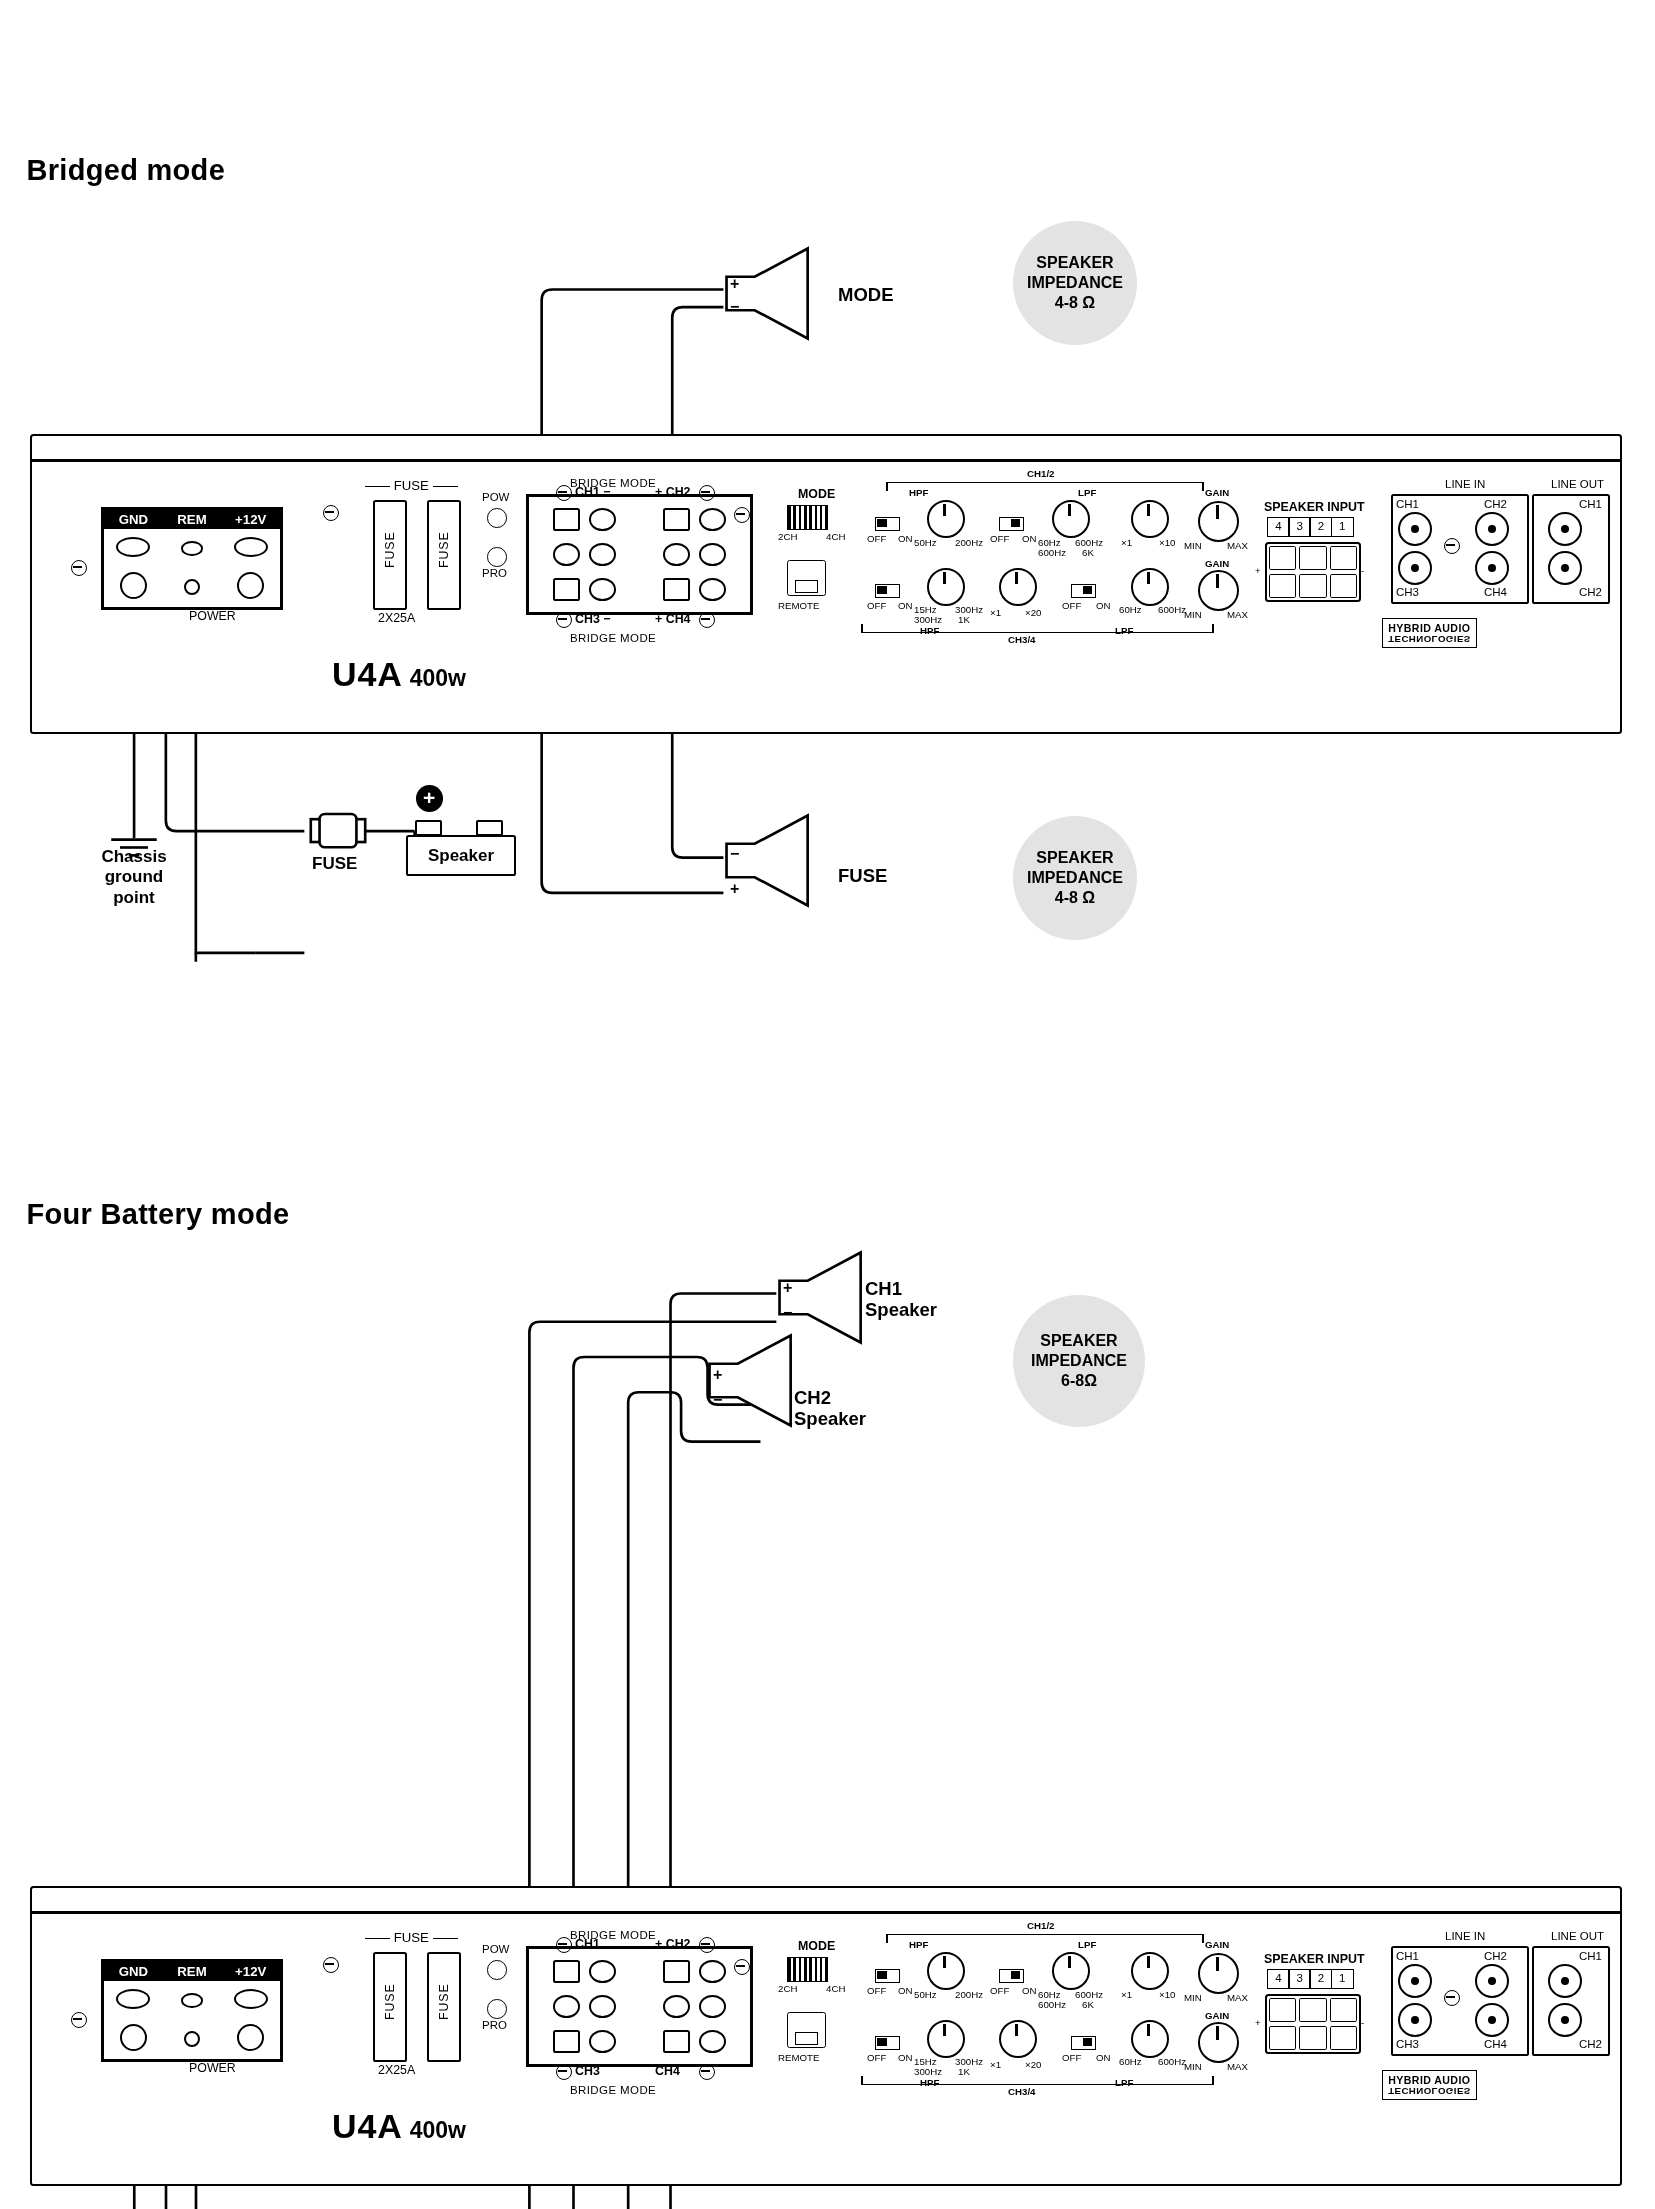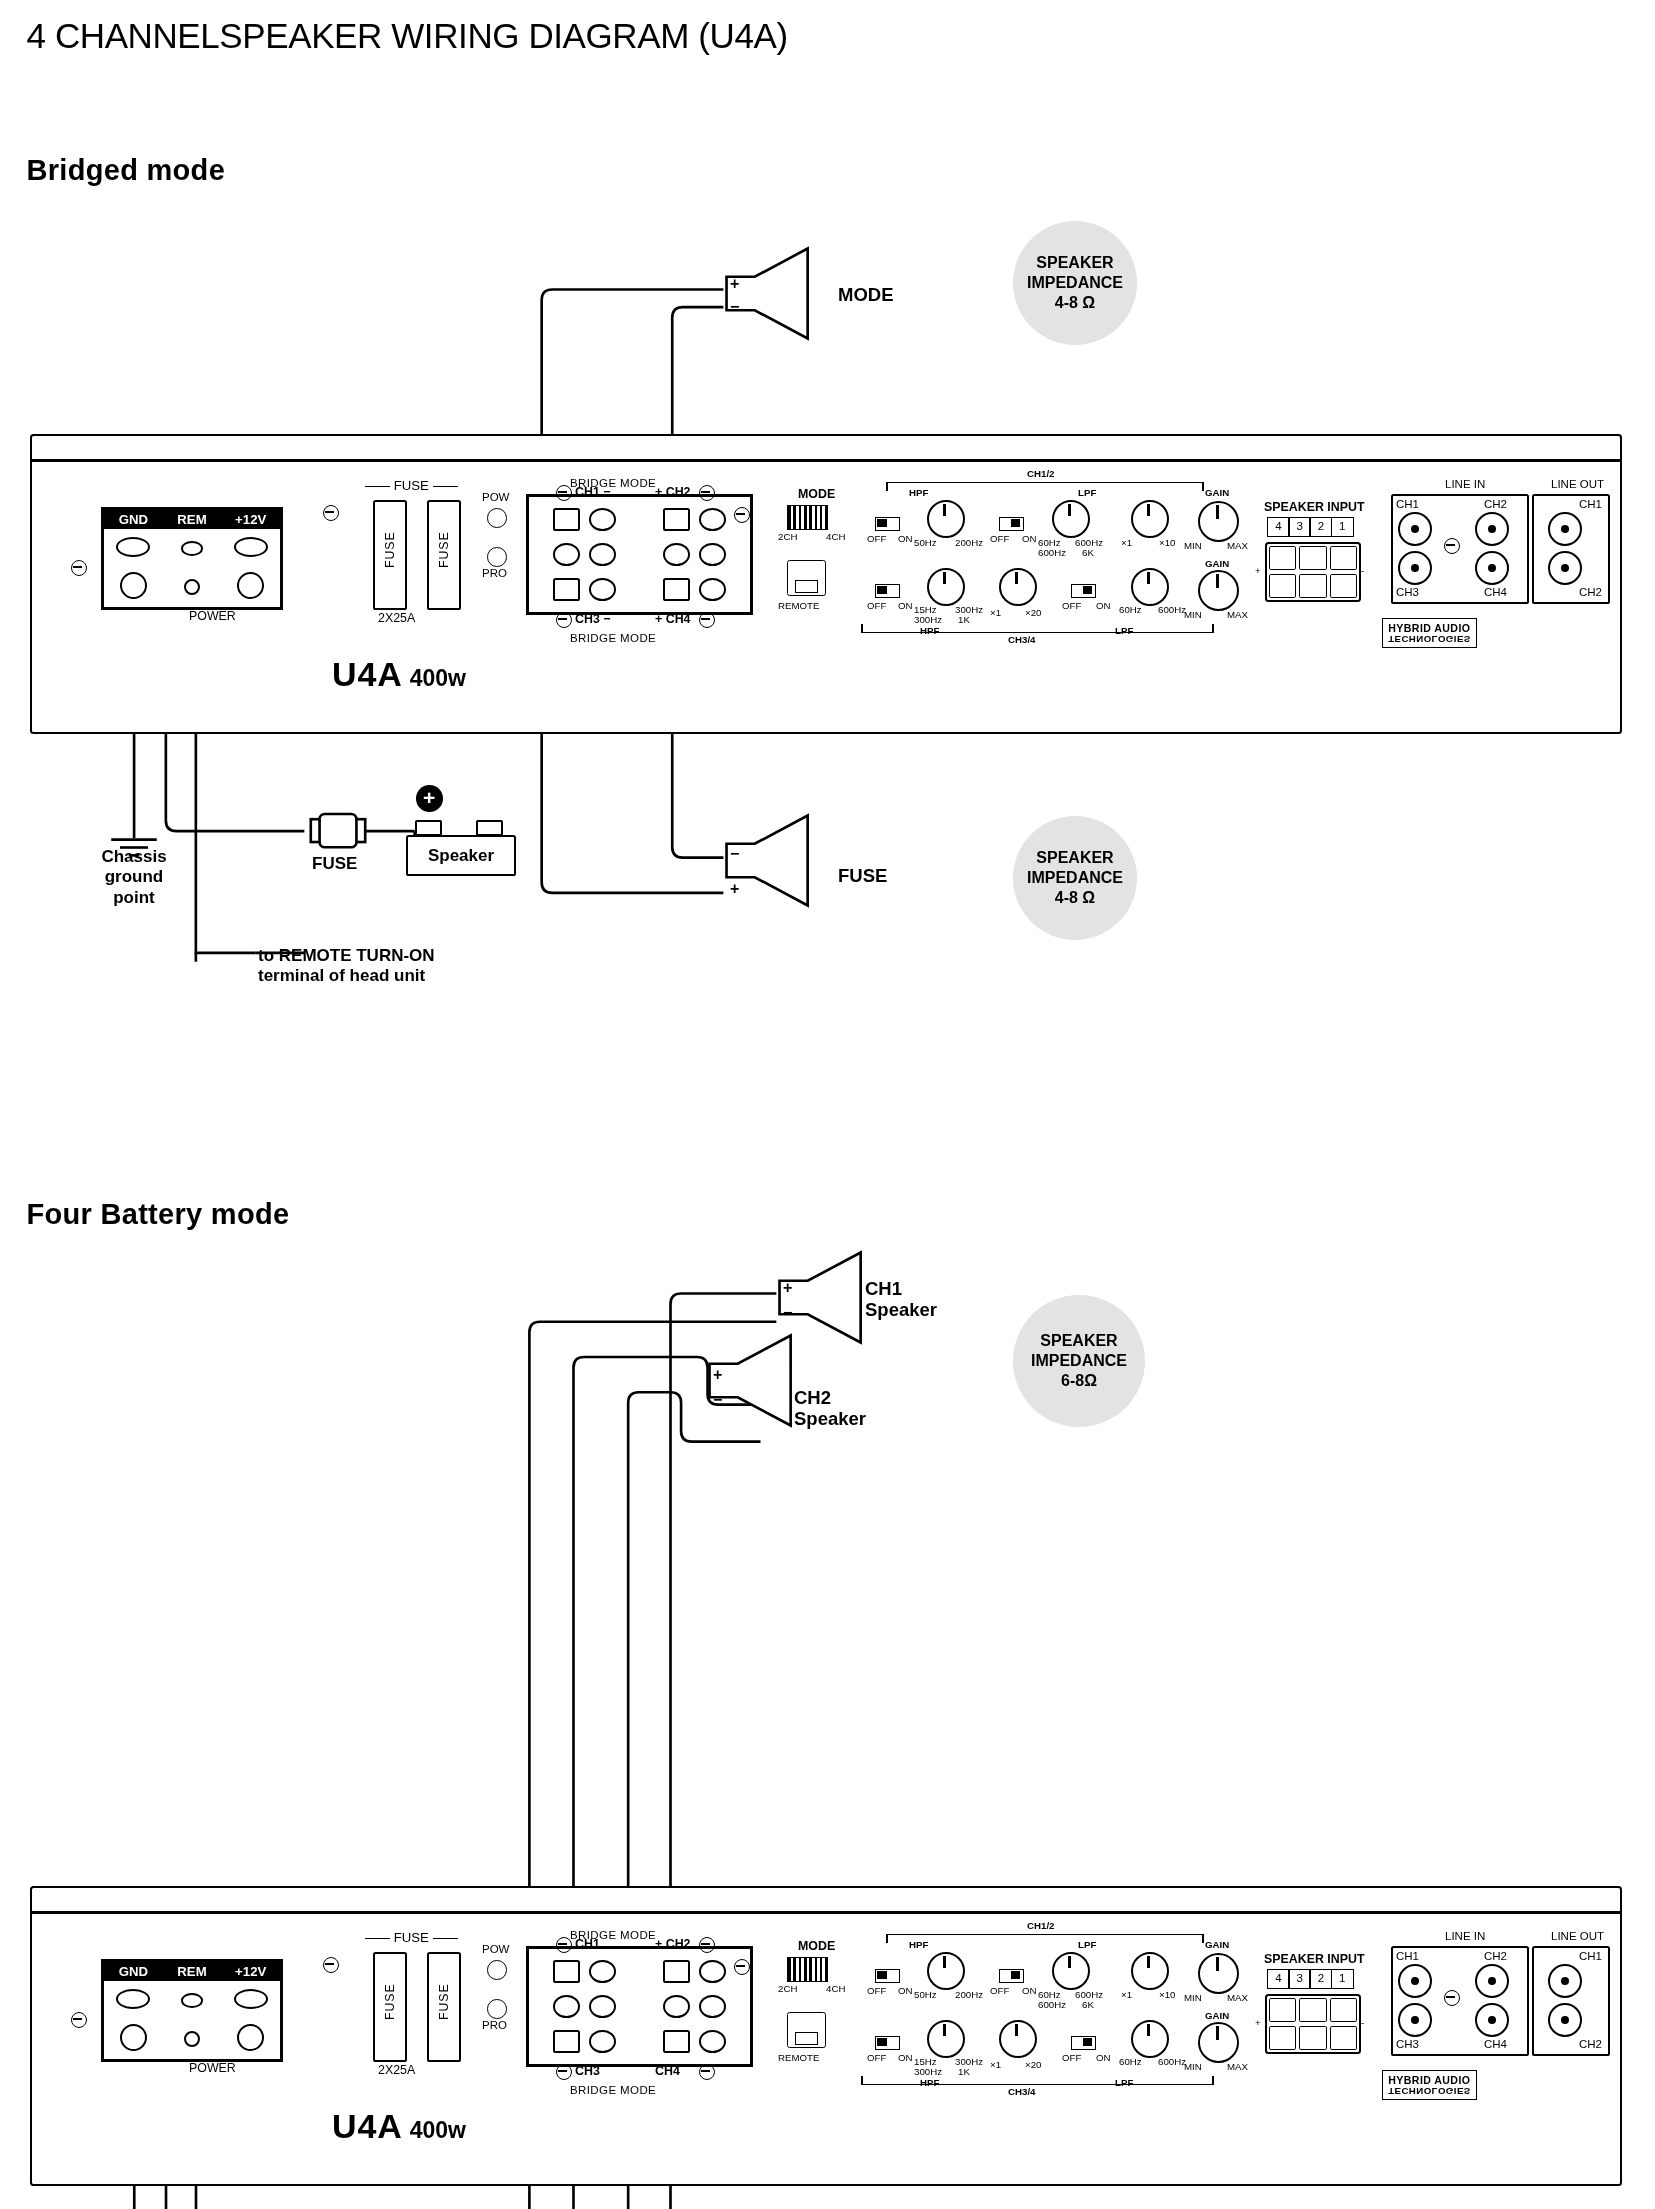--- a/index.html
+++ b/index.html
@@ -104,21 +104,20 @@
   .cap{position:absolute;font-size:17px;font-weight:bold;line-height:1.2;text-align:center;}
   .cap.l{text-align:left;}
   .gnd{position:absolute;}
   svg.wires{position:absolute;left:0;top:0;overflow:visible;pointer-events:none;}
 </style>
 </head>
 <body>
 
 <div class="page">
 
-  <div class="title">4 CHANNELSPEAKER WIRING DIAGRAM (U4A)</div>
 
   <div class="sect" style="top:0;height:1103px;">
     <div class="mode-title" style="left:26.5px;top:154px;">Bridged mode</div>
 
     <svg class="wires" width="1655" height="1103" viewBox="0 0 1876 1250">
       <g fill="none" stroke="#000" stroke-width="3">
         <path d="M614,580 L614,340 Q614,328 626,328 L820,328"></path>
         <path d="M762,580 L762,360 Q762,348 774,348 L820,348"></path>
         <path d="M614,795 L614,1000 Q614,1012 626,1012 L820,1012"></path>
         <path d="M762,795 L762,960 Q762,972 774,972 L820,972"></path>
@@ -411,21 +410,20 @@
           <rect x="20" y="2" width="42" height="38" rx="6" fill="#fff" stroke="#000" stroke-width="3"></rect>
         </svg>
     </div>
     <div class="cap l" style="left:312px;top:854px;">FUSE</div>
 
     <div class="plusbadge" style="left:416px;top:785px;">+</div>
     <div class="batt-top" style="left:415px;top:820px;width:23px;height:12.4px;"></div>
     <div class="batt-top" style="left:476px;top:820px;width:23px;height:12.4px;"></div>
     <div class="batt" style="left:406px;top:835px;width:106px;height:37px;line-height:37px;"><span>Speaker</span></div>
 
-    <div class="cap l" style="left:258px;top:946px;width:371px;">to REMOTE TURN-ON<br>terminal of head unit</div>
   </div>
 
   <div class="sect" style="top:1103px;height:1106px;">
     <div class="mode-title" style="left:26.5px;top:95px;">Four Battery mode</div>
 
     <svg class="wires" width="1655" height="1106" viewBox="0 0 1876 1254">
       <g fill="none" stroke="#000" stroke-width="3">
         <path d="M600,1020 L600,260 Q600,248 612,248 L880,248"></path>
         <path d="M650,1020 L650,300 Q650,288 662,288 L790,288 Q802,288 802,300 L802,330 Q802,342 814,342 L862,342"></path>
         <path d="M712,1020 L712,340 Q712,328 724,328 L760,328 Q772,328 772,340 L772,372 Q772,384 784,384 L862,384"></path>

